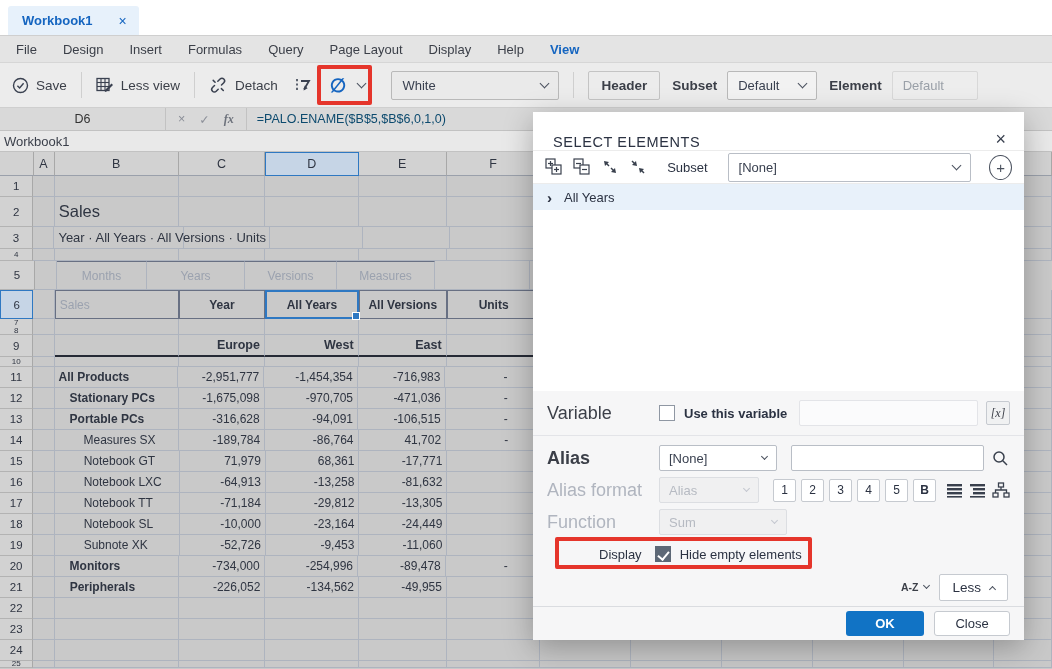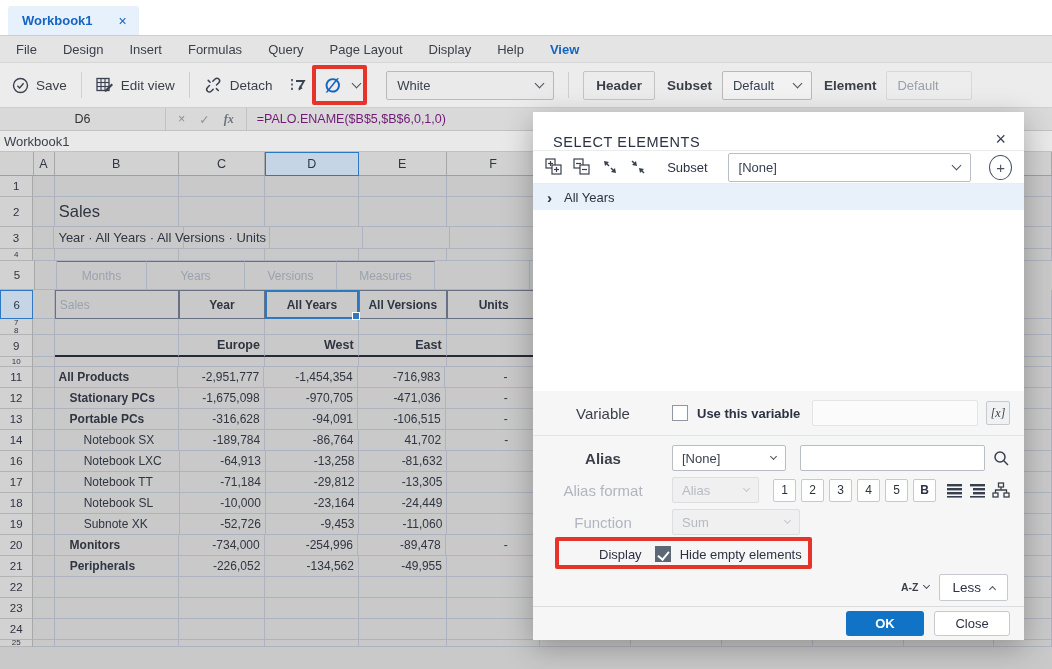--- a/index.html
+++ b/index.html
@@ -34,21 +34,21 @@
         font-weight:700;font-size:13.5px;color:#3b3f48;border-radius:2px;cursor:pointer}
   .emptyset{color:#1565c0;font-size:19px;font-weight:700;line-height:1;padding:2px 4px}
   .redbox{position:absolute;border:4px solid #e5352b;border-radius:2px;pointer-events:none;z-index:40}
 
   
   .formulabar{height:23px;background:#d9d9d9;display:flex;align-items:center;border-bottom:1px solid #c2c2c2;font-size:12.5px}
   .namebox{width:165px;text-align:center;color:#333}
   .fbsep{width:1px;height:100%;background:#c2c2c2}
   .fbicons{display:flex;align-items:center;gap:14px;padding:0 12px;color:#8b8f98}
   .fx{font-family:"Liberation Serif",serif;font-style:italic;font-weight:700;color:#6d727c;font-size:12px}
-  .formulatext{padding-left:10px;color:#701a75}
+  .formulatext{padding-left:10px;color:#0c4a6e}
 
   .sheetstrip{height:21px;background:#e9e9e9;display:flex;align-items:center;padding-left:4px;
               font-size:13px;color:#3a3f4a;border-bottom:1px solid #c2c2c2}
 
   
   .colhdr{height:24px;display:flex;background:#d2d2d2}
   .colhdr .corner{width:35px;border-right:1px solid #a8a8a8;border-bottom:1px solid #9aa0ab}
   .colcell{border-right:1px solid #a8a8a8;border-bottom:1px solid #9aa0ab;display:flex;align-items:center;
            justify-content:center;font-size:12.5px;color:#2f3542}
   .colcell.selhdr{background:#c6d5e6;border:1px solid #2e78c2}
@@ -87,21 +87,21 @@
   .subset-lbl{font-size:13px;color:#2b3242;margin-right:10px}
   .dlg-dd{display:flex;align-items:center;justify-content:space-between;border:1px solid #b9bec6;background:#fff;
           height:29px;width:268px;padding:0 10px;font-size:13px;border-radius:2px;cursor:pointer}
   .circle-plus{width:25px;height:25px;border:1.5px solid #4a515e;border-radius:50%;display:flex;align-items:center;
                justify-content:center;font-size:15px;color:#4a515e;margin-left:8px;cursor:pointer}
   .tree-row{height:26px;background:#e8f1fa;display:flex;align-items:center;gap:12px;padding:0 14px;font-size:13px;color:#2b3242;cursor:pointer}
   .tree-chev{font-size:15px;font-weight:700;color:#2b3242}
   .dlg-body{flex:1;background:#fff}
   .dlg-panel{background:#f6f6f7;padding:8px 14px 4px 14px;display:flex;flex-direction:column;gap:4px}
   .frow{display:flex;align-items:center;min-height:28px}
-  .flabel{width:112px;text-align:center;margin-right:13px;font-size:15px;color:#3b3f48;flex:none}
+  .flabel{width:112px;text-align:left;font-size:18px;color:#3b3f48;flex:none}
   .flabel.dis{color:#b0b5bf}
   .cb{width:16px;height:16px;border:1px solid #8f97a3;background:#fff;flex:none;cursor:pointer}
   .cb.checked{background:#5d6876;border-color:#5d6876;position:relative}
   .cb.checked::after{content:"";position:absolute;left:4.5px;top:1.5px;width:5px;height:9px;border-right:2px solid #fff;
                      border-bottom:2px solid #fff;transform:rotate(40deg)}
   .finput{height:26px;background:#fbfbfc;border:1px solid #e3e4e8;border-radius:2px;flex:1;margin-left:12px}
   .fxbtn{width:24px;height:24px;border:1px solid #c6cad0;background:#f0f1f2;border-radius:2px;margin-left:8px;
          display:flex;align-items:center;justify-content:center;font-family:"Liberation Serif",serif;font-style:italic;
          font-size:12px;color:#3b3f48;cursor:pointer}
   .fdivider{border-top:1px solid #e3e4e8;margin:4px -14px 4px -14px}
@@ -164,21 +164,21 @@
     <span class="tsep"></span>
     <span class="tbtn">
       <svg width="18" height="16" viewBox="0 0 18 16">
         <rect x="1" y="1.5" width="12" height="12" fill="none" stroke="#3a4150" stroke-width="1.3"></rect>
         <line x1="1" y1="5.5" x2="13" y2="5.5" stroke="#3a4150" stroke-width="1.1"></line>
         <line x1="1" y1="9.5" x2="13" y2="9.5" stroke="#3a4150" stroke-width="1.1"></line>
         <line x1="5" y1="1.5" x2="5" y2="13.5" stroke="#3a4150" stroke-width="1.1"></line>
         <line x1="9" y1="1.5" x2="9" y2="13.5" stroke="#3a4150" stroke-width="1.1"></line>
         <path d="M9 13 L15.5 6.5 L17 8 L10.5 14.5 L8.8 14.9 Z" fill="#3a4150"></path>
       </svg>
-      <span>Edit view</span>
+      <span>Less view</span>
     </span>
     <span class="tsep"></span>
     <span class="tbtn">
       <svg width="19" height="17" viewBox="0 0 19 17">
         <g fill="none" stroke="#3a4150" stroke-width="1.5" stroke-linecap="round">
           <path d="M5.5 8.5 L3.5 10.5 a2.6 2.6 0 0 0 3.7 3.7 L9.2 12.2"></path>
           <path d="M12.5 8 L14.8 5.7 a2.6 2.6 0 0 0 -3.7 -3.7 L8.8 4.3"></path>
           <line x1="4.2" y1="3.4" x2="6.1" y2="5.3"></line>
           <line x1="12.4" y1="11.6" x2="14.3" y2="13.5"></line>
         </g>
@@ -424,25 +424,40 @@
         <div class="cell" style="width: 95px;"></div>
         <div class="cell" style="width: 95px;"></div>
         <div class="cell" style="width: 95px;"></div>
         <div class="cell" style="width: 95px;"></div>
         <div class="cell" style="width: 95px;"></div>
         <div class="cell" style="width: 60px;"></div>
       </div>
       <div class="grow" style="height: 21px;">
         <div class="rowhdr">14</div>
         <div class="cell" style="width: 22px;"></div>
-        <div class="cell ind2" style="width: 130px;">Notebook SX</div>
+        <div class="cell ind2" style="width: 130px;">Measures SX</div>
         <div class="cell right" style="width: 90px;">-189,784</div>
         <div class="cell right" style="width: 98px;">-86,764</div>
         <div class="cell right" style="width: 92px;">41,702</div>
         <div class="cell fdash" style="width: 98px;">-</div>
+        <div class="cell" style="width: 95px;"></div>
+        <div class="cell" style="width: 95px;"></div>
+        <div class="cell" style="width: 95px;"></div>
+        <div class="cell" style="width: 95px;"></div>
+        <div class="cell" style="width: 95px;"></div>
+        <div class="cell" style="width: 60px;"></div>
+      </div>
+      <div class="grow" style="height: 21px;">
+        <div class="rowhdr">15</div>
+        <div class="cell" style="width: 22px;"></div>
+        <div class="cell ind2" style="width: 130px;">Notebook GT</div>
+        <div class="cell right" style="width: 90px;">71,979</div>
+        <div class="cell right" style="width: 98px;">68,361</div>
+        <div class="cell right" style="width: 92px;">-17,771</div>
+        <div class="cell" style="width: 98px;"></div>
         <div class="cell" style="width: 95px;"></div>
         <div class="cell" style="width: 95px;"></div>
         <div class="cell" style="width: 95px;"></div>
         <div class="cell" style="width: 95px;"></div>
         <div class="cell" style="width: 95px;"></div>
         <div class="cell" style="width: 60px;"></div>
       </div>
       <div class="grow" style="height: 21px;">
         <div class="rowhdr">16</div>
         <div class="cell" style="width: 22px;"></div>

